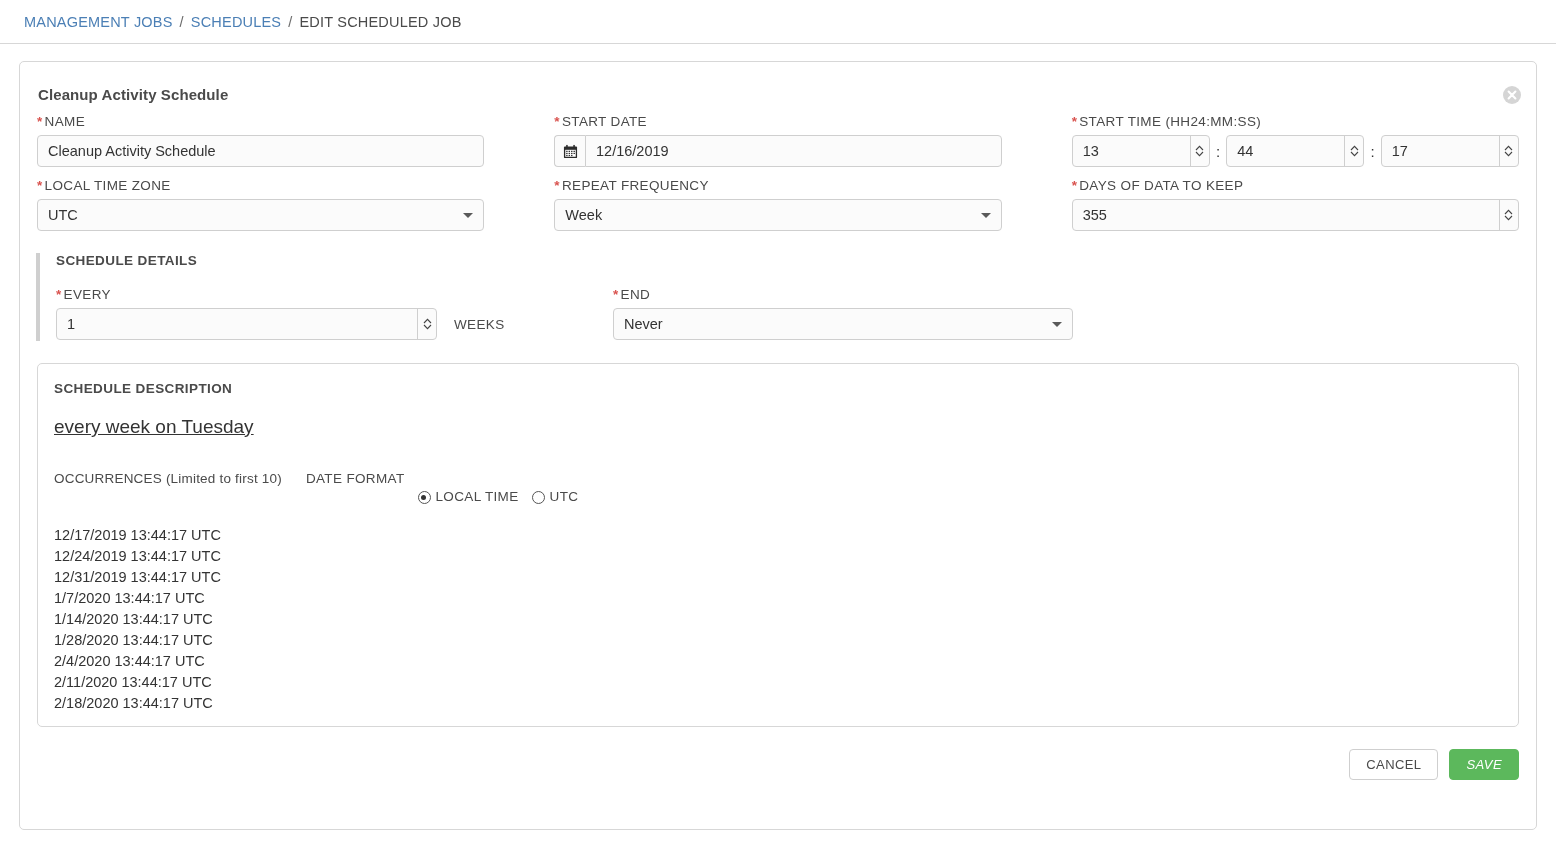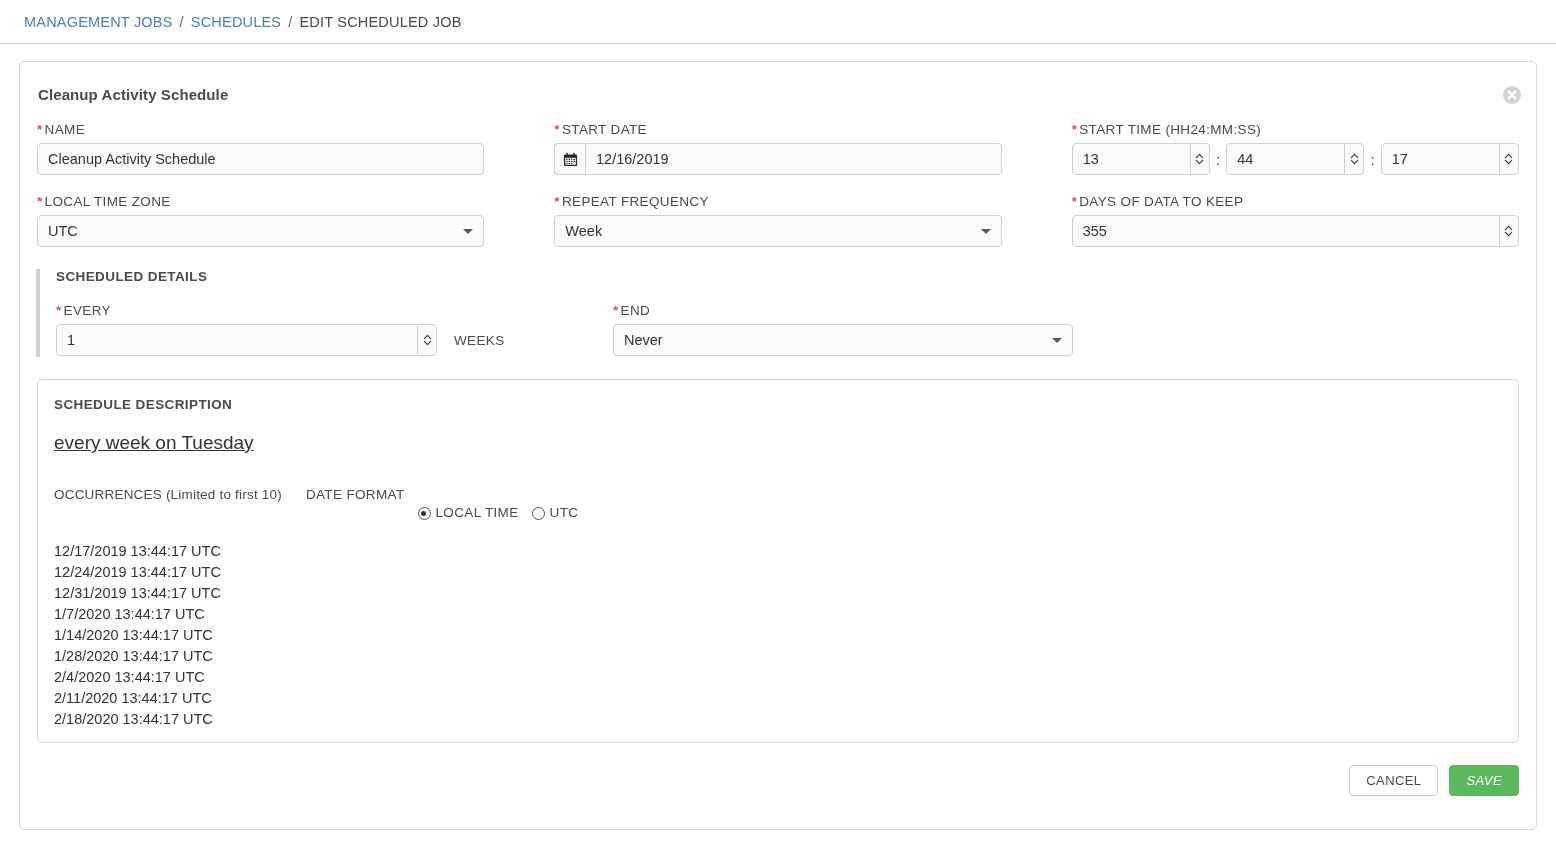--- a/index.html
+++ b/index.html
@@ -46,21 +46,21 @@
   }
   .close-icon {
     position: absolute;
     right: 14px; top: 23px;
     width: 20px; height: 20px;
     cursor: pointer;
     line-height: 0;
   }
 
   
-  .row { display: flex; margin-top: 19px; gap: 20px; }
+  .row { display: flex; margin-top: 11px; gap: 20px; }
   .col { width: 507px; margin-right: 50px; }
   .col:last-child { margin-right: 0; }
 
   .flabel {
     font-size: 13.5px;
     color: #4a4a4a;
     letter-spacing: .35px;
     text-transform: uppercase;
     margin-bottom: 6px;
     display: block;
@@ -399,21 +399,21 @@
             <span><svg width="9" height="6" viewBox="0 0 9 6">
                   <path d="M1 1 L4.5 4.6 L8 1" fill="none" stroke="#444" stroke-width="1.1"></path>
                 </svg></span>
           </div>
         </div>
       </div>
     </div>
 
     <div class="freq-section">
       <div class="freq-bar"></div>
-      <div class="freq-title">SCHEDULED DETAILS</div>
+      <div class="freq-title">SCHEDULE DETAILS</div>
 
       <div class="freq-row">
 
         <div class="freq-col-every">
           <label class="flabel">
             <span class="req">*</span><span>EVERY</span>
           </label>
           <div class="every-line">
             <div class="spin-wrap">
               <input class="inp" type="text" value="1" style="">

